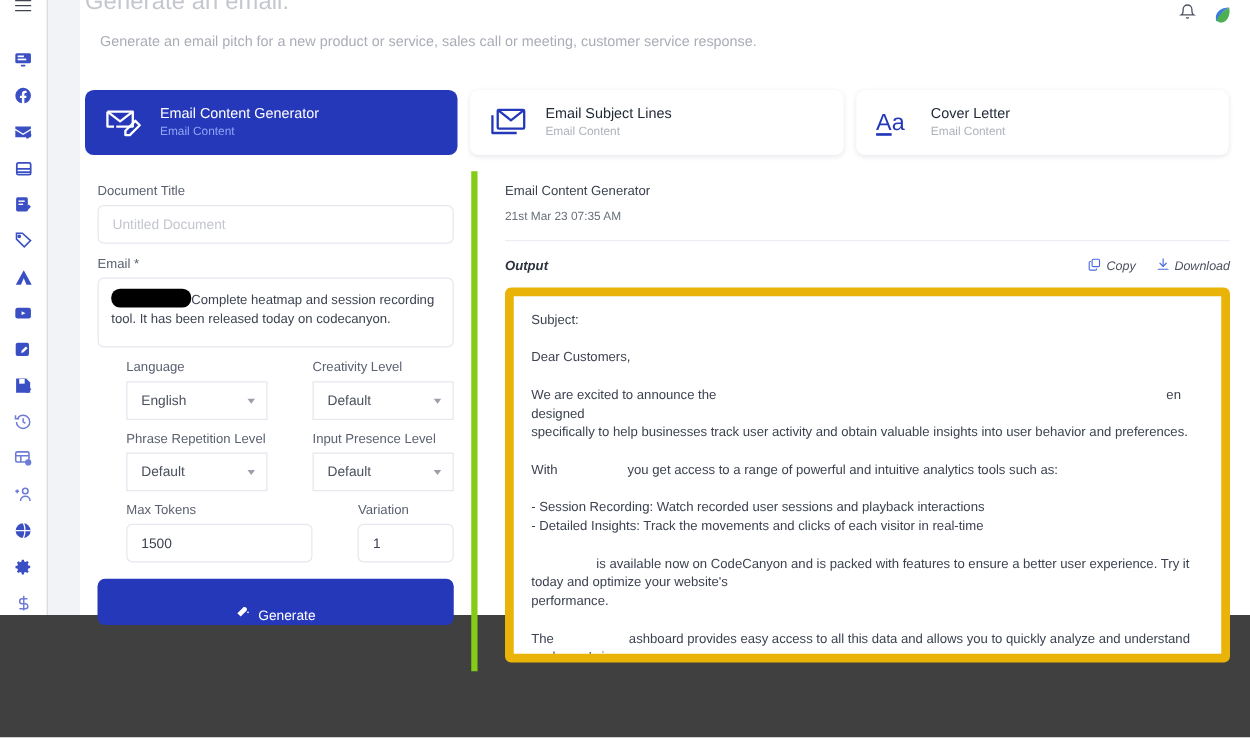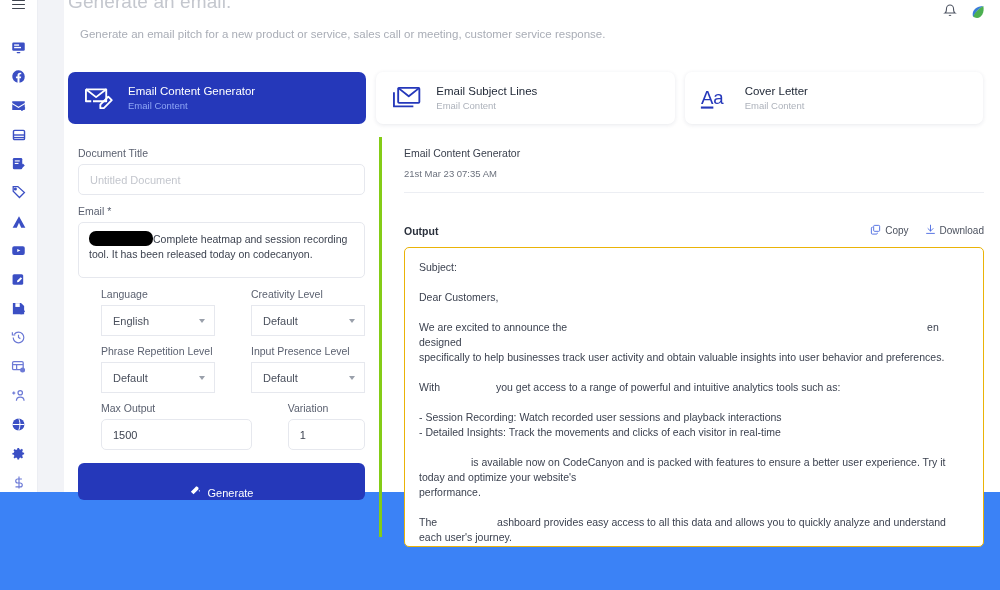--- a/index.html
+++ b/index.html
@@ -8,21 +8,21 @@
     margin: 0; padding: 0;
     width: 1000px; height: 590px;
     background: #ffffff;
     font-family: "Liberation Sans", sans-serif;
     overflow: hidden;
   }
   .app {
     position: relative;
     width: 1000px;
     height: 590px;
-    background: #3b82f6;
+    background: #404040;
   }
 
   
   .sidebar {
     position: absolute;
     left: 0; top: 0;
     width: 38px;
     height: 492px;
     background: #ffffff;
     border-right: 1px solid #eceef3;
@@ -138,21 +138,21 @@
   
   .panes {
     display: flex;
     margin-top: 13px;
     height: 400px;
   }
   .pane-left {
     width: 318px;
     flex: 0 0 318px;
     padding: 10px 14px 0 14px;
-    border-right: 3px solid #84cc16;
+    border-right: 5px solid #84cc16;
   }
   .pane-right {
     flex: 1 1 auto;
     padding: 10px 16px 0 22px;
   }
 
   .field-label {
     font-size: 10.5px;
     color: #5b6170;
     margin-bottom: 5px;
@@ -242,32 +242,33 @@
 
   
   .out-head-title { font-size: 10.5px; color: #3b414e; }
   .out-head-date  { font-size: 9.5px; color: #6b717d; margin-top: 9px; }
   .divider { height: 1px; background: #eceef3; margin: 13px 0 0 0; }
 
   .out-bar {
     display: flex;
     align-items: center;
     justify-content: space-between;
-    margin-top: 31px;
+    margin-top: 13px;
+    font-style: italic;
   }
   .out-label { font-size: 10.5px; color: #2b313d; font-weight: bold; }
   .out-actions { display: flex; gap: 16px; align-items: center; }
   .out-action {
     display: flex; align-items: center; gap: 4px;
     font-size: 10px; color: #4b515e; cursor: pointer;
   }
 
   .out-body {
     margin-top: 10px;
-    border: 1px solid #eab308;
+    border: 7px solid #eab308;
     border-radius: 5px;
     background: #fff;
     height: 300px;
     padding: 12px 14px;
     overflow: hidden;
     font-size: 10.5px;
     color: #3c4250;
     line-height: 15px;
   }
   .out-body p { margin: 0 0 15px 0; }
@@ -566,21 +567,21 @@
             <label class="field-label">Input Presence Level</label>
             <div class="select-box">
               <span>Default</span>
               <span class="select-caret"></span>
             </div>
           </div>
         </div>
 
         <div class="row-2 mt9">
           <div class="col" style="flex:1.95 1 0;">
-            <label class="field-label">Max Output</label>
+            <label class="field-label">Max Tokens</label>
             <input class="text-input" type="text" value="1500" style="">
           </div>
           <div class="col" style="flex:1 1 0;">
             <label class="field-label">Variation</label>
             <input class="text-input" type="text" value="1" style="">
           </div>
         </div>
 
         <button class="gen-btn">
           <span>

